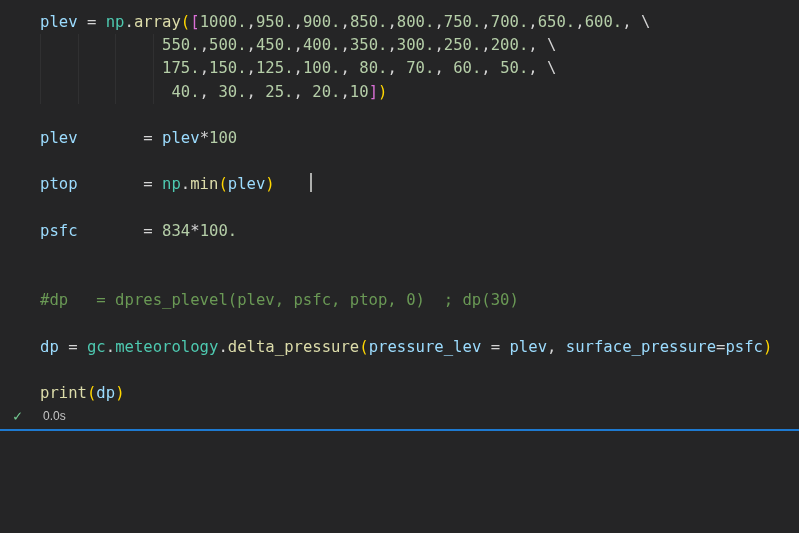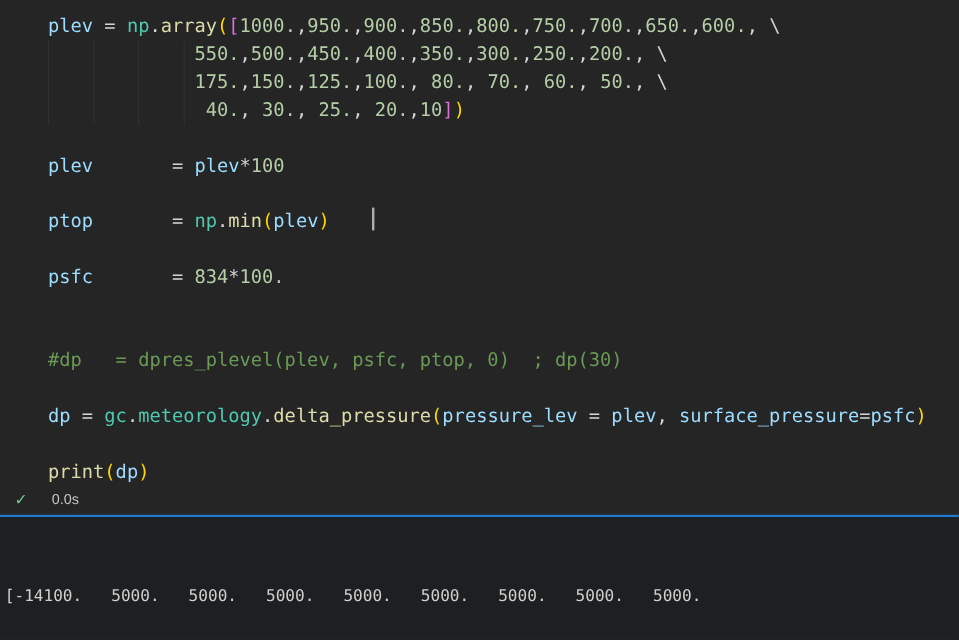--- a/index.html
+++ b/index.html
@@ -43,22 +43,14 @@
     <div id="caret" style="background: rgb(174, 175, 173);"></div>
   </div>
 
   <div id="status">
     <span id="check" style="color: rgb(115, 201, 145);">✓</span>
     <span id="exec-time" style="color: rgb(197, 197, 197);">0.0s</span>
   </div>
 
   <div id="divider" style="background: rgb(30, 122, 209);"></div>
 
-  <div id="output" style="background: rgb(30, 31, 32);">
-    <div id="output-text" style="color: rgb(207, 207, 207);">
-      <div class="out-line">[-14100.   5000.   5000.   5000.   5000.   5000.   5000.   5000.   5000.</div>
-      
-      
-      
-    </div>
-  </div>
 
 </div>
 
 </body></html>

